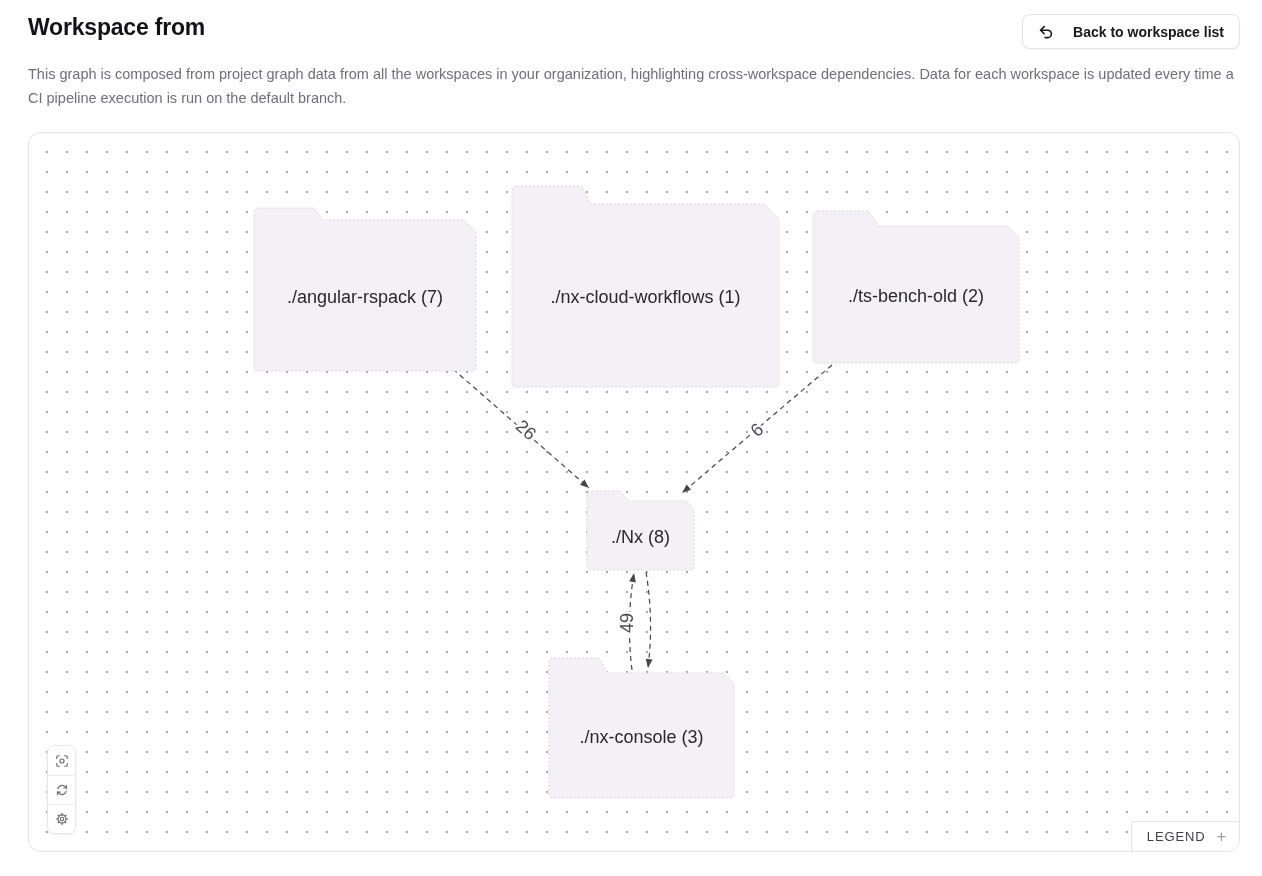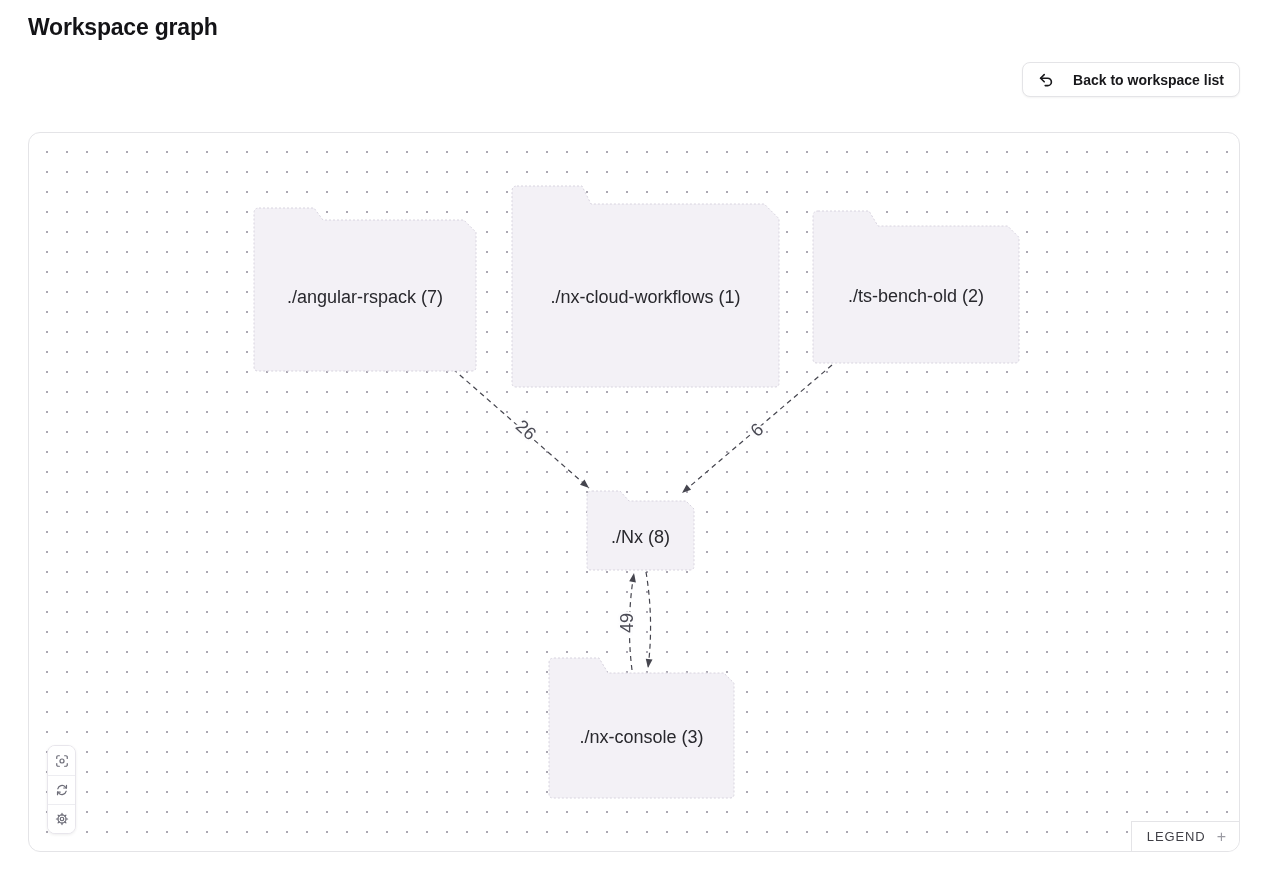--- a/index.html
+++ b/index.html
@@ -9,21 +9,20 @@
   .header { padding: 14px 22px 0 28px; }
   .header-row { display: flex; align-items: flex-start; justify-content: space-between; }
   .page-title { font-size: 23px; font-weight: 700; color: #131316; letter-spacing: -0.2px; }
   .back-btn {
     display: inline-flex; align-items: center; gap: 19px;
     background: #ffffff; border: 1px solid #e4e4e7; border-radius: 8px;
     height: 35px; padding: 0 15px; cursor: pointer;
     font-family: "Liberation Sans", sans-serif;
     font-size: 14px; font-weight: 700; color: #18181b;
     box-shadow: 0 1px 2px rgba(0,0,0,0.05);
-    margin-top: 48px;
   }
   .page-desc {
     margin-top: 13px; max-width: 1213px;
     font-size: 14.5px; line-height: 24px; color: #6f6f78;
   }
 
   .canvas {
     position: absolute; left: 28px; top: 132px;
     width: 1212px; height: 720px;
     background-color: #ffffff;
@@ -56,31 +55,32 @@
     display: flex; align-items: center; gap: 11px; cursor: pointer;
   }
   .legend-label { font-size: 13px; font-weight: 500; letter-spacing: 0.9px; color: #3f3f46; }
   .legend-plus { font-size: 16px; font-weight: 400; color: #9b9ba3; line-height: 1; }
 </style>
 </head>
 <body>
 
 <div class="header">
   <div class="header-row">
-    <h1 class="page-title">Workspace graph</h1>
+    <h1 class="page-title">Workspace from</h1>
     <button class="back-btn">
       <span style="display:inline-flex;">
         <svg width="16" height="16" viewBox="0 0 16 16" fill="none" stroke="#18181b" stroke-width="1.6" stroke-linecap="round" stroke-linejoin="round">
           <path d="M6.2 2.6 2.6 6.2l3.6 3.6"></path>
           <path d="M2.6 6.2h7.1a3.7 3.7 0 0 1 3.7 3.7v0a3.7 3.7 0 0 1-3.7 3.7H7.2"></path>
         </svg>
       </span>
       <span>Back to workspace list</span>
     </button>
   </div>
+  <p class="page-desc">This graph is composed from project graph data from all the workspaces in your organization, highlighting cross-workspace dependencies. Data for each workspace is updated every time a CI pipeline execution is run on the default branch.</p>
 </div>
 
 <div class="canvas">
   <svg id="graph-svg" width="1210" height="718" viewBox="0 0 1210 718">
       <path d="M 424 236 L 560 355" fill="none" stroke="#45454e" stroke-width="1.2" stroke-dasharray="5 4"></path>
       <polygon points="560,355 550.9878940808851,351.6322192911867 555.465725414391,346.51469776717994" fill="#45454e"></polygon>
       <text x="497" y="297" text-anchor="middle" dominant-baseline="central" transform="rotate(42 497 297)" font-size="18" font-family="&quot;Liberation Sans&quot;, sans-serif" fill="#4b4b55" stroke="#fdfdfe" stroke-width="5" paint-order="stroke">26</text>
       <path d="M 803 232 L 653 360" fill="none" stroke="#45454e" stroke-width="1.2" stroke-dasharray="5 4"></path>
       <polygon points="653,360 657.6391742877602,351.5715919695482 662.0531853284974,356.7442611579121" fill="#45454e"></polygon>
       <text x="728" y="297" text-anchor="middle" dominant-baseline="central" transform="rotate(-42 728 297)" font-size="18" font-family="&quot;Liberation Sans&quot;, sans-serif" fill="#4b4b55" stroke="#fdfdfe" stroke-width="5" paint-order="stroke">6</text>

